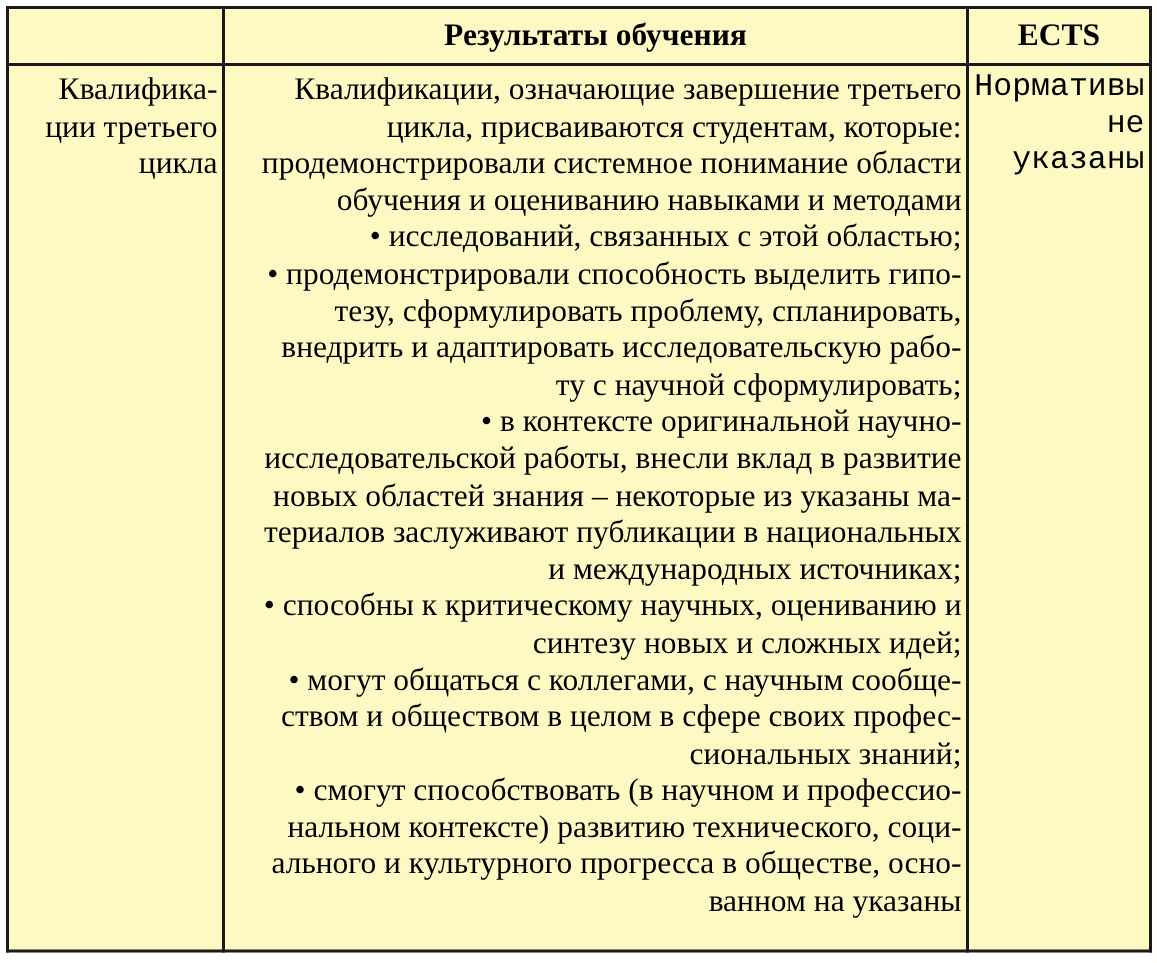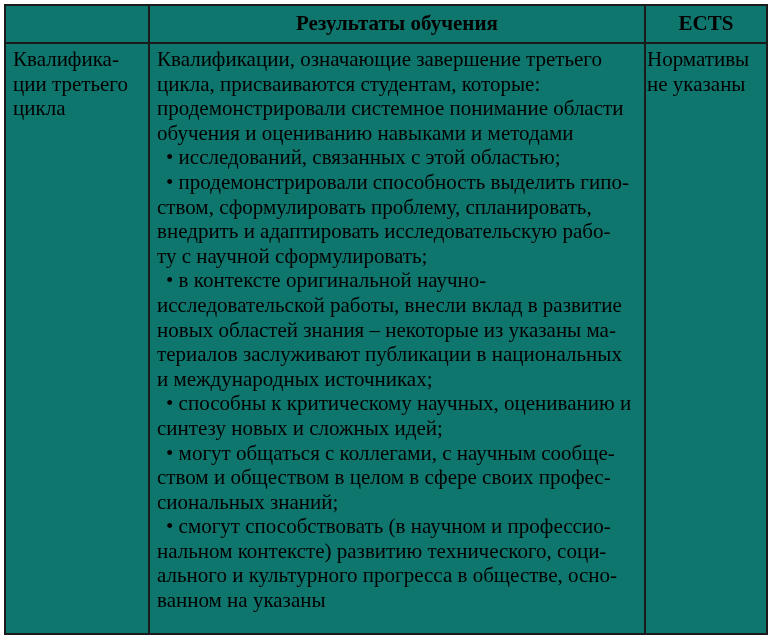--- a/index.html
+++ b/index.html
@@ -16,21 +16,21 @@
     width: 771px;
     height: 642px;
     position: relative;
   }
   table.doc-table {
     border-collapse: collapse;
     table-layout: fixed;
     width: 762px;
     height: 631px;
     margin: 4px 0 0 4px;
-    background: #0f766e;
+    background: #fef9c3;
   }
   .doc-table th,
   .doc-table td {
     border: 2px solid #1a1a1a;
     vertical-align: top;
     font-size: 21px;
     overflow: hidden;
   }
   .doc-table col.c1 { width: 144px; }
   .doc-table col.c2 { width: 496px; }
@@ -39,26 +39,28 @@
   .doc-table th {
     font-weight: bold;
     text-align: center;
     vertical-align: middle;
     padding: 2px 2px;
     line-height: 1.1;
   }
   .doc-table td {
     padding: 3px 3px 0 7px;
     line-height: 24.6px;
+    text-align: right;
   }
   td.multiline {
     white-space: pre-line;
   }
   td.ects-cell {
     padding-left: 1px;
+    font-family: Liberation Mono, monospace;
   }
   .line {
     white-space: nowrap;
   }
   .line.bullet {
     padding-left: 9px;
   }
 </style>
 </head>
 <body>
@@ -82,21 +84,21 @@
         <td class="multiline">Квалифика-
 ции третьего
 цикла</td>
         <td>
             <div class="line">Квалификации, означающие завершение третьего</div>
             <div class="line">цикла, присваиваются студентам, которые:</div>
             <div class="line">продемонстрировали системное понимание области</div>
             <div class="line">обучения и оцениванию навыками и методами</div>
             <div class="line bullet">• исследований, связанных с этой областью;</div>
             <div class="line bullet">• продемонстрировали способность выделить гипо-</div>
-            <div class="line">ством, сформулировать проблему, спланировать,</div>
+            <div class="line">тезу, сформулировать проблему, спланировать,</div>
             <div class="line">внедрить и адаптировать исследовательскую рабо-</div>
             <div class="line">ту с научной сформулировать;</div>
             <div class="line bullet">• в контексте оригинальной научно-</div>
             <div class="line">исследовательской работы, внесли вклад в развитие</div>
             <div class="line">новых областей знания – некоторые из указаны ма-</div>
             <div class="line">териалов заслуживают публикации в национальных</div>
             <div class="line">и международных источниках;</div>
             <div class="line bullet">• способны к критическому научных, оцениванию и</div>
             <div class="line">синтезу новых и сложных идей;</div>
             <div class="line bullet">• могут общаться с коллегами, с научным сообще-</div>

